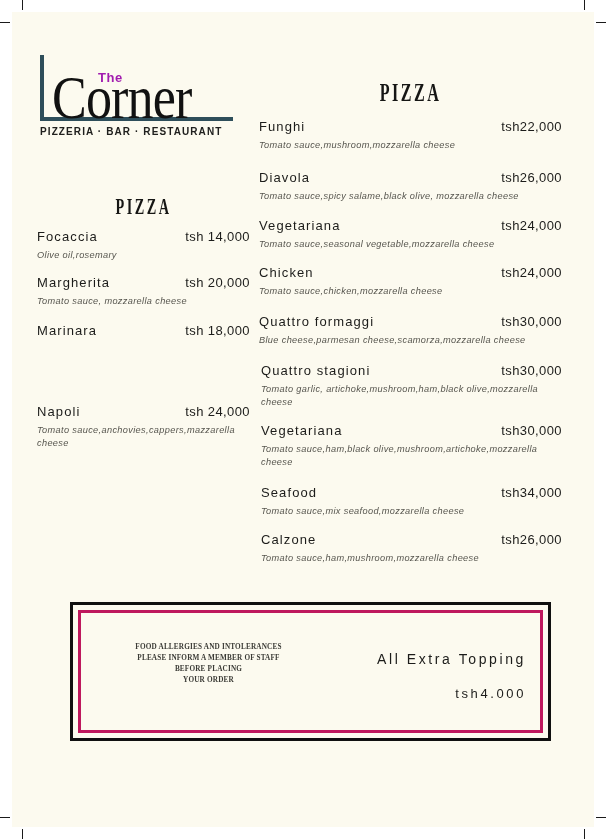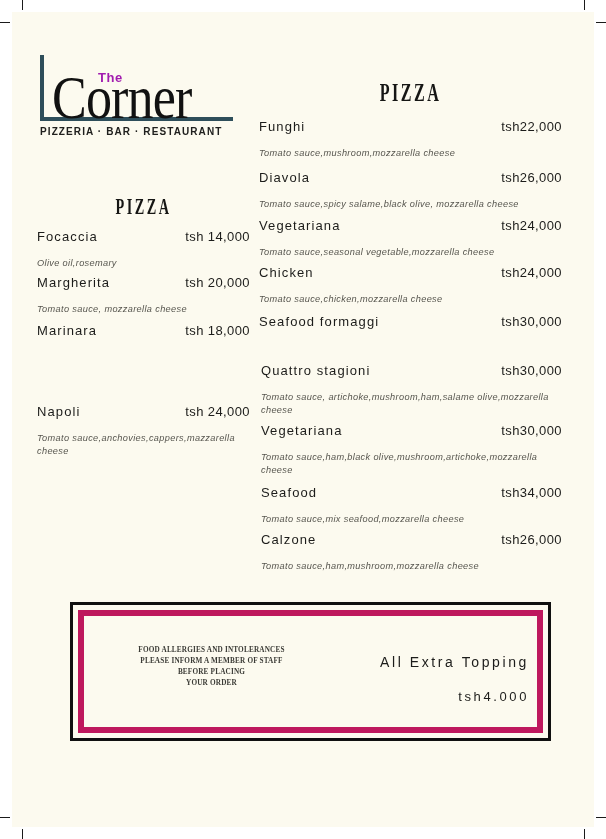--- a/index.html
+++ b/index.html
@@ -24,26 +24,26 @@
   
   .menu-heading{position:absolute;text-align:center;font-family:"Liberation Serif",serif;
     font-weight:700;color:#161614;letter-spacing:4px;transform:scaleX(.62);transform-origin:center top;}
   .menu-heading.left{left:37px;top:194px;width:213px;font-size:23px;}
   .menu-heading.right{left:259px;top:78px;width:303px;font-size:26px;}
   
   .item{position:absolute;}
   .item .row{display:flex;justify-content:space-between;align-items:baseline;line-height:16px;}
   .item .name{font-size:13px;color:var(--ink);letter-spacing:1.1px;white-space:nowrap;}
   .item .price{font-size:13px;color:var(--ink);letter-spacing:.4px;white-space:nowrap;}
-  .item .desc{margin-top:12px;font-size:9.2px;font-style:italic;color:var(--desc);
+  .item .desc{margin-top:4px;font-size:9.2px;font-style:italic;color:var(--desc);
     letter-spacing:.35px;line-height:13px;}
   
   .fbox{position:absolute;left:70px;top:602px;width:481px;height:139px;box-sizing:border-box;
     border:3px solid #101010;}
-  .fbox-inner{position:absolute;left:5px;top:5px;right:5px;bottom:5px;border:6px solid #be185d;}
+  .fbox-inner{position:absolute;left:5px;top:5px;right:5px;bottom:5px;border:3px solid #be185d;}
   .allergy{position:absolute;left:25px;top:28px;width:205px;text-align:center;
     font-family:"Liberation Serif",serif;font-weight:700;font-size:8.5px;line-height:11px;
     color:var(--allergy);letter-spacing:.2px;transform:scaleX(.85);transform-origin:center top;}
   .topping{position:absolute;left:245px;top:38px;width:200px;text-align:right;color:var(--ink);}
   .topping .t1{font-size:14px;letter-spacing:2.6px;white-space:nowrap;}
   .topping .t2{margin-top:19px;font-size:13px;letter-spacing:2.6px;}
 </style>
 </head>
 <body style="--sheet: #FCFAEF; --teal: #2E4E5A; --ink: #1C1C1A; --desc: #56554E;">
 
@@ -119,30 +119,31 @@
 </div>
 <div class="item" style="left:259px;top:265px;width:303px;">
   <div class="row">
       <span class="name">Chicken</span>
       <span class="price">tsh24,000</span>
     </div>
   <div class="desc">Tomato sauce,chicken,mozzarella cheese</div>
 </div>
 <div class="item" style="left:259px;top:314px;width:303px;">
   <div class="row">
-      <span class="name">Seafood formaggi</span>
+      <span class="name">Quattro formaggi</span>
       <span class="price">tsh30,000</span>
     </div>
+  <div class="desc">Blue cheese,parmesan cheese,scamorza,mozzarella cheese</div>
 </div>
 <div class="item" style="left:261px;top:363px;width:301px;">
   <div class="row">
       <span class="name">Quattro stagioni</span>
       <span class="price">tsh30,000</span>
     </div>
-  <div class="desc">Tomato sauce, artichoke,mushroom,ham,salame olive,mozzarella cheese</div>
+  <div class="desc">Tomato garlic, artichoke,mushroom,ham,black olive,mozzarella cheese</div>
 </div>
 <div class="item" style="left:261px;top:423px;width:301px;">
   <div class="row">
       <span class="name">Vegetariana</span>
       <span class="price">tsh30,000</span>
     </div>
   <div class="desc">Tomato sauce,ham,black olive,mushroom,artichoke,mozzarella cheese</div>
 </div>
 <div class="item" style="left:261px;top:485px;width:301px;">
   <div class="row">

